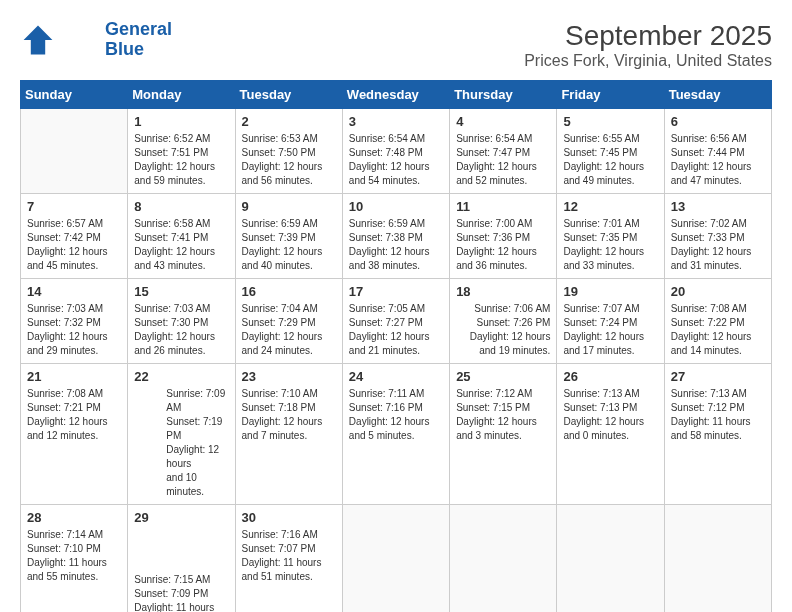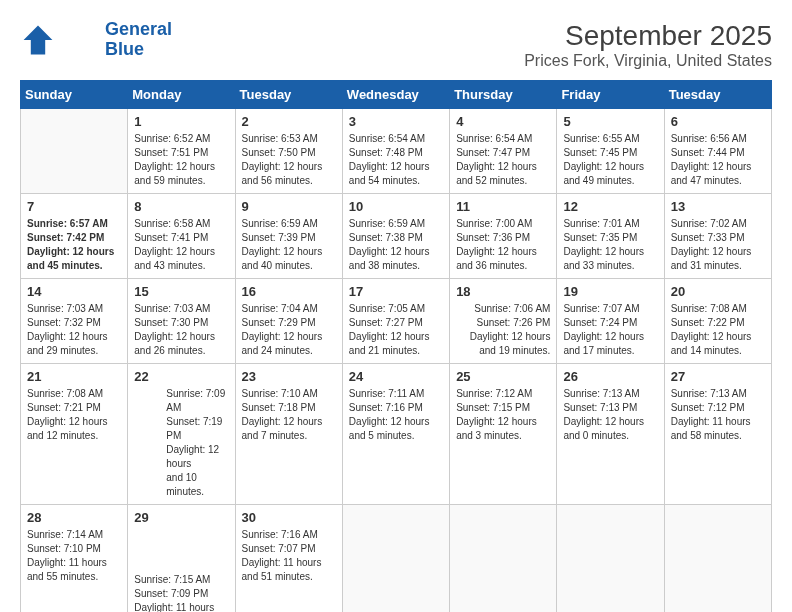--- a/index.html
+++ b/index.html
@@ -159,21 +159,21 @@
           <span class="day-num">6</span>
           <div class="day-info" style="white-space: pre-line;">Sunrise: 6:56 AM
 Sunset: 7:44 PM
 Daylight: 12 hours
 and 47 minutes.</div>
         </td>
       </tr>
       <tr>
         <td>
           <span class="day-num">7</span>
-          <div class="day-info" style="white-space: pre-line; font-weight: bold;">Sunrise: 6:57 AM
+          <div class="day-info" style="white-space: pre-line;">Sunrise: 6:57 AM
 Sunset: 7:42 PM
 Daylight: 12 hours
 and 45 minutes.</div>
         </td>
         <td>
           <span class="day-num">8</span>
           <div class="day-info" style="white-space: pre-line;">Sunrise: 6:58 AM
 Sunset: 7:41 PM
 Daylight: 12 hours
 and 43 minutes.</div>

